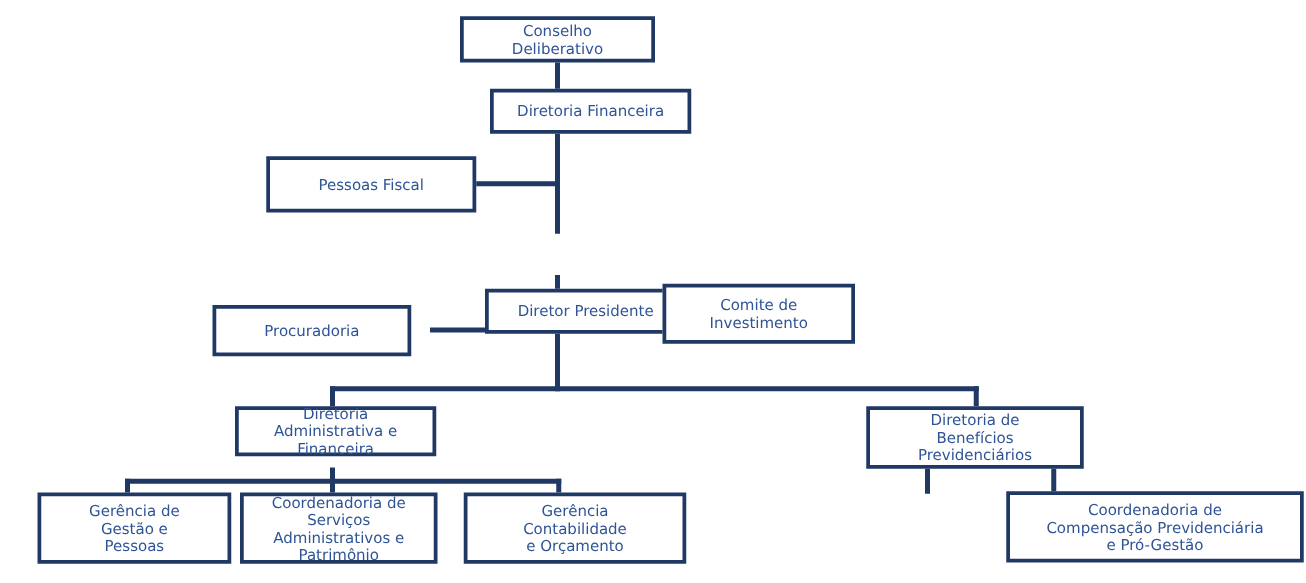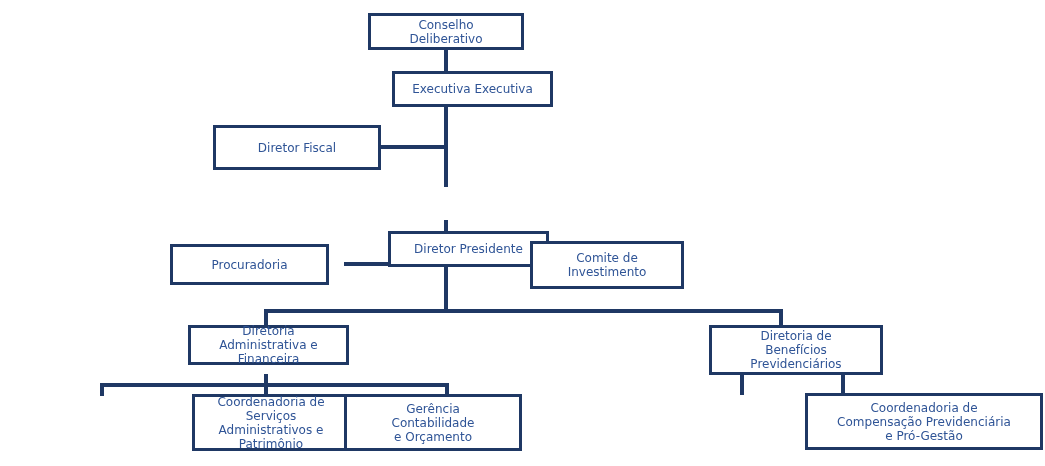--- a/index.html
+++ b/index.html
@@ -52,45 +52,47 @@
   <div class="line" style="left:264px; top:374px; width:4px;   height:22px;"></div>
   <div class="line" style="left:100px; top:383px; width:349px; height:4px;"></div>
   <div class="line" style="left:100px; top:383px; width:4px;   height:13px;"></div>
   <div class="line" style="left:445px; top:383px; width:4px;   height:13px;"></div>
   <div class="line" style="left:740px; top:374px; width:4px;   height:21px;"></div>
   <div class="line" style="left:841px; top:374px; width:4px;   height:21px;"></div>
 
   <div class="node" style="left:368px; top:13px;  width:156px; height:37px;">Conselho
 Deliberativo</div>
 
-  <div class="node" style="left:392px; top:71px;  width:161px; height:36px;">Executiva Executiva</div>
+  <div class="node" style="left:392px; top:71px;  width:161px; height:36px;">Diretoria Financeira</div>
 
-  <div class="node" style="left:213px; top:125px; width:168px; height:45px;">Diretor Fiscal</div>
+  <div class="node" style="left:213px; top:125px; width:168px; height:45px;">Pessoas Fiscal</div>
 
   <div class="node" style="left:388px; top:185px; width:161px; height:36px;margin-top:46px;">Diretor Presidente</div>
 
   <div class="node" style="left:170px; top:244px; width:159px; height:41px;">Procuradoria</div>
 
-  <div class="node" style="left:530px; top:241px; width:154px; height:48px;">Comite de
+  <div class="node" style="left:530px; top:227px; width:154px; height:48px;">Comite de
 Investimento</div>
 
   <div class="node" style="left:188px; top:325px; width:161px; height:40px;">Diretoria
 Administrativa e
 Financeira</div>
 
-  <div class="node" style="left:693px; top:325px; width:174px; height:50px;margin-left:16px;">Diretoria de Benefícios
+  <div class="node" style="left:693px; top:325px; width:174px; height:50px;">Diretoria de Benefícios
 Previdenciários</div>
 
+  <div class="node" style="left:30px;  top:394px; width:155px; height:57px;">Gerência de Gestão e
+Pessoas</div>
 
   <div class="node" style="left:192px; top:394px; width:158px; height:57px;">Coordenadoria de
 Serviços
 Administrativos e
 Patrimônio</div>
 
-  <div class="node" style="left:344px; top:394px; width:178px; height:57px;">Gerência Contabilidade
+  <div class="node" style="left:371px; top:394px; width:178px; height:57px;">Gerência Contabilidade
 e Orçamento</div>
 
 
   <div class="node" style="left:805px; top:393px; width:238px; height:57px;">Coordenadoria de
 Compensação Previdenciária
 e Pró-Gestão</div>
 
 </div>
 
 </body></html>

